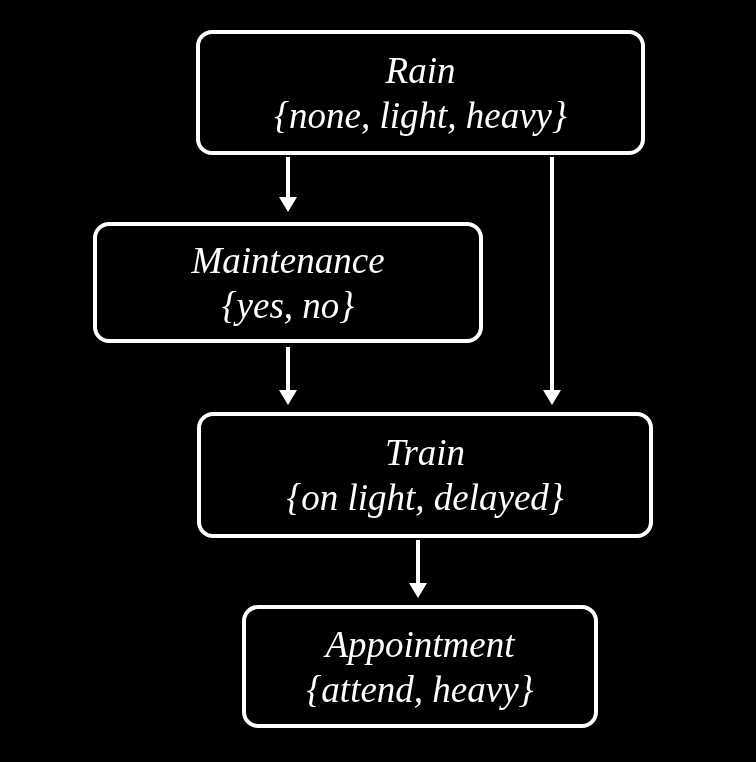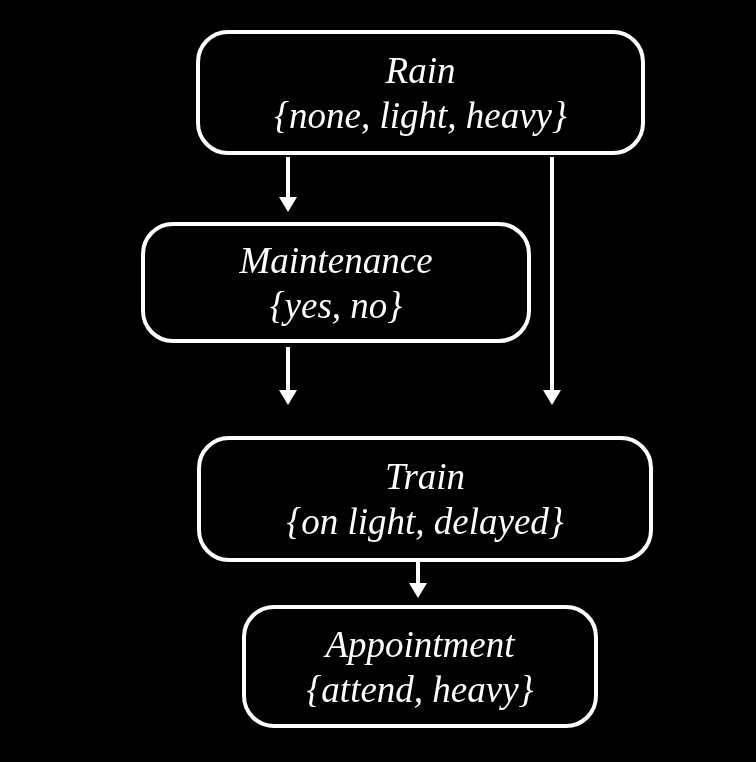--- a/index.html
+++ b/index.html
@@ -12,35 +12,35 @@
     width: 756px;
     height: 762px;
     background: #000000;
     overflow: hidden;
     font-family: "Liberation Serif", serif;
   }
   .node {
     position: absolute;
     box-sizing: border-box;
     border: 4px solid #ffffff;
-    border-radius: 32px;
+    border-radius: 16px;
     background: #000000;
     color: #ffffff;
     display: flex;
     flex-direction: column;
     align-items: center;
     justify-content: center;
     text-align: center;
     font-style: italic;
     font-size: 37px;
     line-height: 45px;
   }
   #node-rain        { left: 196px; top:  30px; width: 449px; height: 125px; }
-  #node-maintenance { left:  93px; top: 222px; width: 390px; height: 121px; margin-left: 48px; }
-  #node-train       { left: 197px; top: 412px; width: 456px; height: 126px; margin-top: 24px; }
+  #node-maintenance { left:  93px; top: 222px; width: 390px; height: 121px; }
+  #node-train       { left: 197px; top: 412px; width: 456px; height: 126px; }
   #node-appointment { left: 242px; top: 605px; width: 356px; height: 123px; }
   #edges-layer {
     position: absolute;
     left: 0; top: 0;
     width: 756px;
     height: 762px;
   }
   .edge-line { stroke: #ffffff; stroke-width: 4px; }
   .edge-head { fill: #ffffff; }
 </style>

